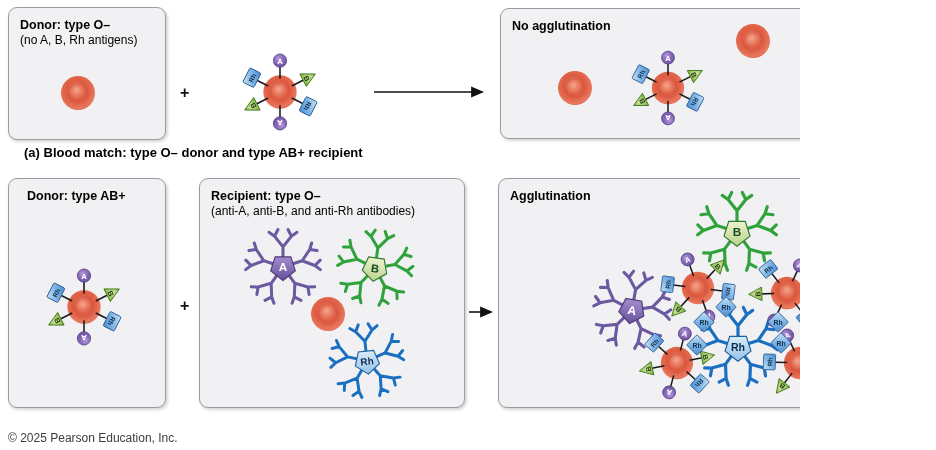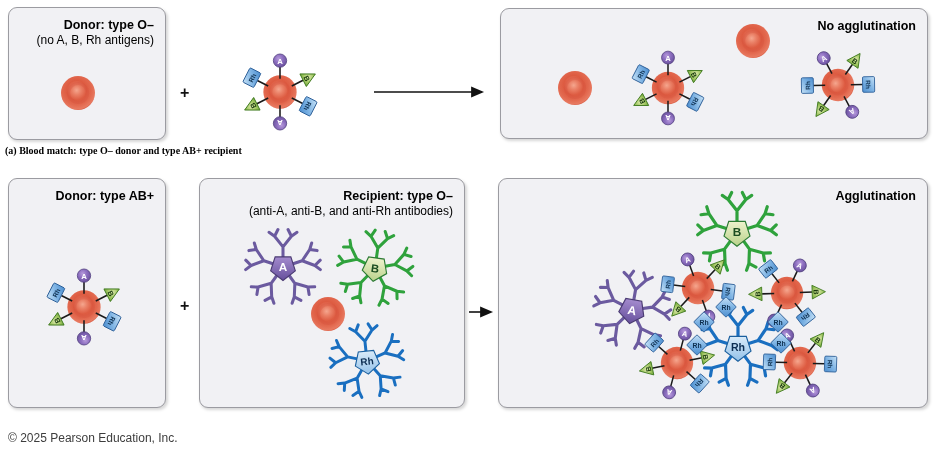--- a/index.html
+++ b/index.html
@@ -1,27 +1,27 @@
 <!DOCTYPE html>
 <html><head>
 <meta charset="utf-8">
 <style>
   html,body{margin:0;padding:0;background:#fff;}
   .canvas{
-    position:relative;width:936px;height:450px;background:#ffffff;overflow:hidden;
-    font-family:"Liberation Sans",sans-serif;color:#000;text-align:right;
+    position:relative;width:800px;height:450px;background:#ffffff;overflow:hidden;
+    font-family:"Liberation Sans",sans-serif;color:#000;
   }
   .panel-box{
     position:absolute;background:#f1f1f4;border:1.4px solid #9b9ba1;border-radius:9px;
     box-shadow:1.5px 2px 3px rgba(0,0,0,.16);box-sizing:border-box;padding:9px 11px;
   }
   .box-title{font-size:12.5px;font-weight:bold;line-height:1.3;}
-  .box-sub{font-size:12px;line-height:1.3;margin-left:12px;}
+  .box-sub{font-size:12px;line-height:1.3;}
   .plus{position:absolute;font-size:16px;font-weight:600;color:#111;}
-  .caption{position:absolute;left:5px;font-size:10px;font-weight:bold;white-space:nowrap;font-family:Liberation Serif, serif;}
+  .caption{position:absolute;left:24px;font-size:13px;font-weight:bold;white-space:nowrap;}
   .copyright{position:absolute;left:8px;font-size:12px;color:#3d3d3d;}
   .gfx{position:absolute;left:0;top:0;pointer-events:none;}
   
   .t-ag-a{font:bold 8px "Liberation Sans",sans-serif;fill:#ffffff;text-anchor:middle;}
   .t-ag-b{font:bold 7.5px "Liberation Sans",sans-serif;fill:#15360c;text-anchor:middle;}
   .t-ag-rh{font:bold 6.8px "Liberation Sans",sans-serif;fill:#0e3050;text-anchor:middle;}
   .t-ab-a{font:bold 10.5px "Liberation Sans",sans-serif;fill:#ffffff;text-anchor:middle;}
   .t-ab-b{font:bold 10px "Liberation Sans",sans-serif;fill:#1c4d22;text-anchor:middle;}
   .t-ab-rh{font:bold 9px "Liberation Sans",sans-serif;fill:#0c2d52;text-anchor:middle;}
 </style>

